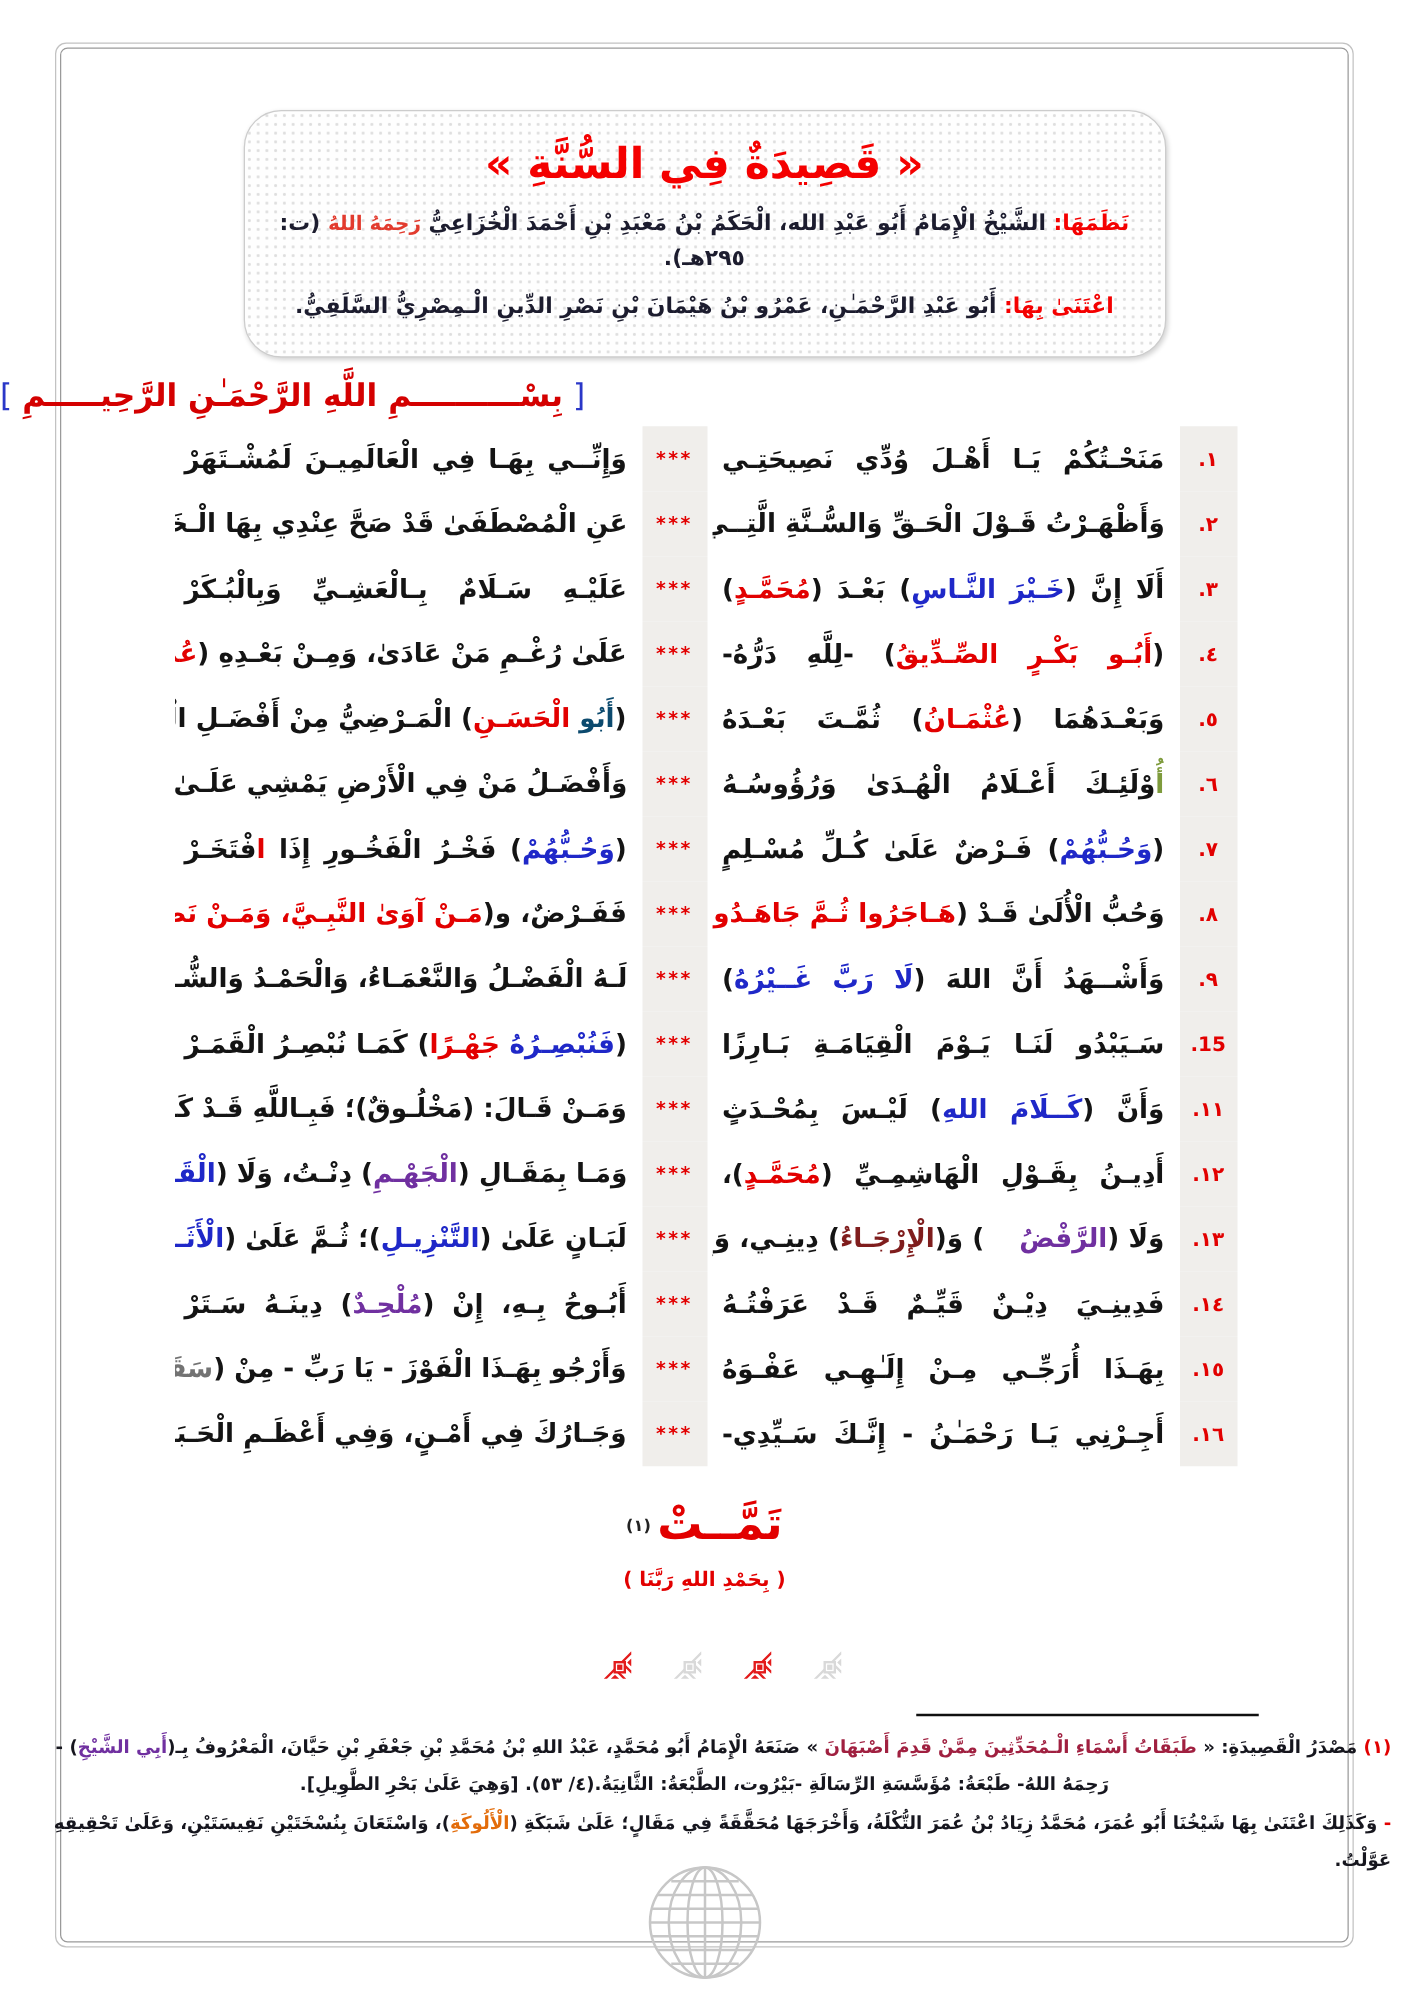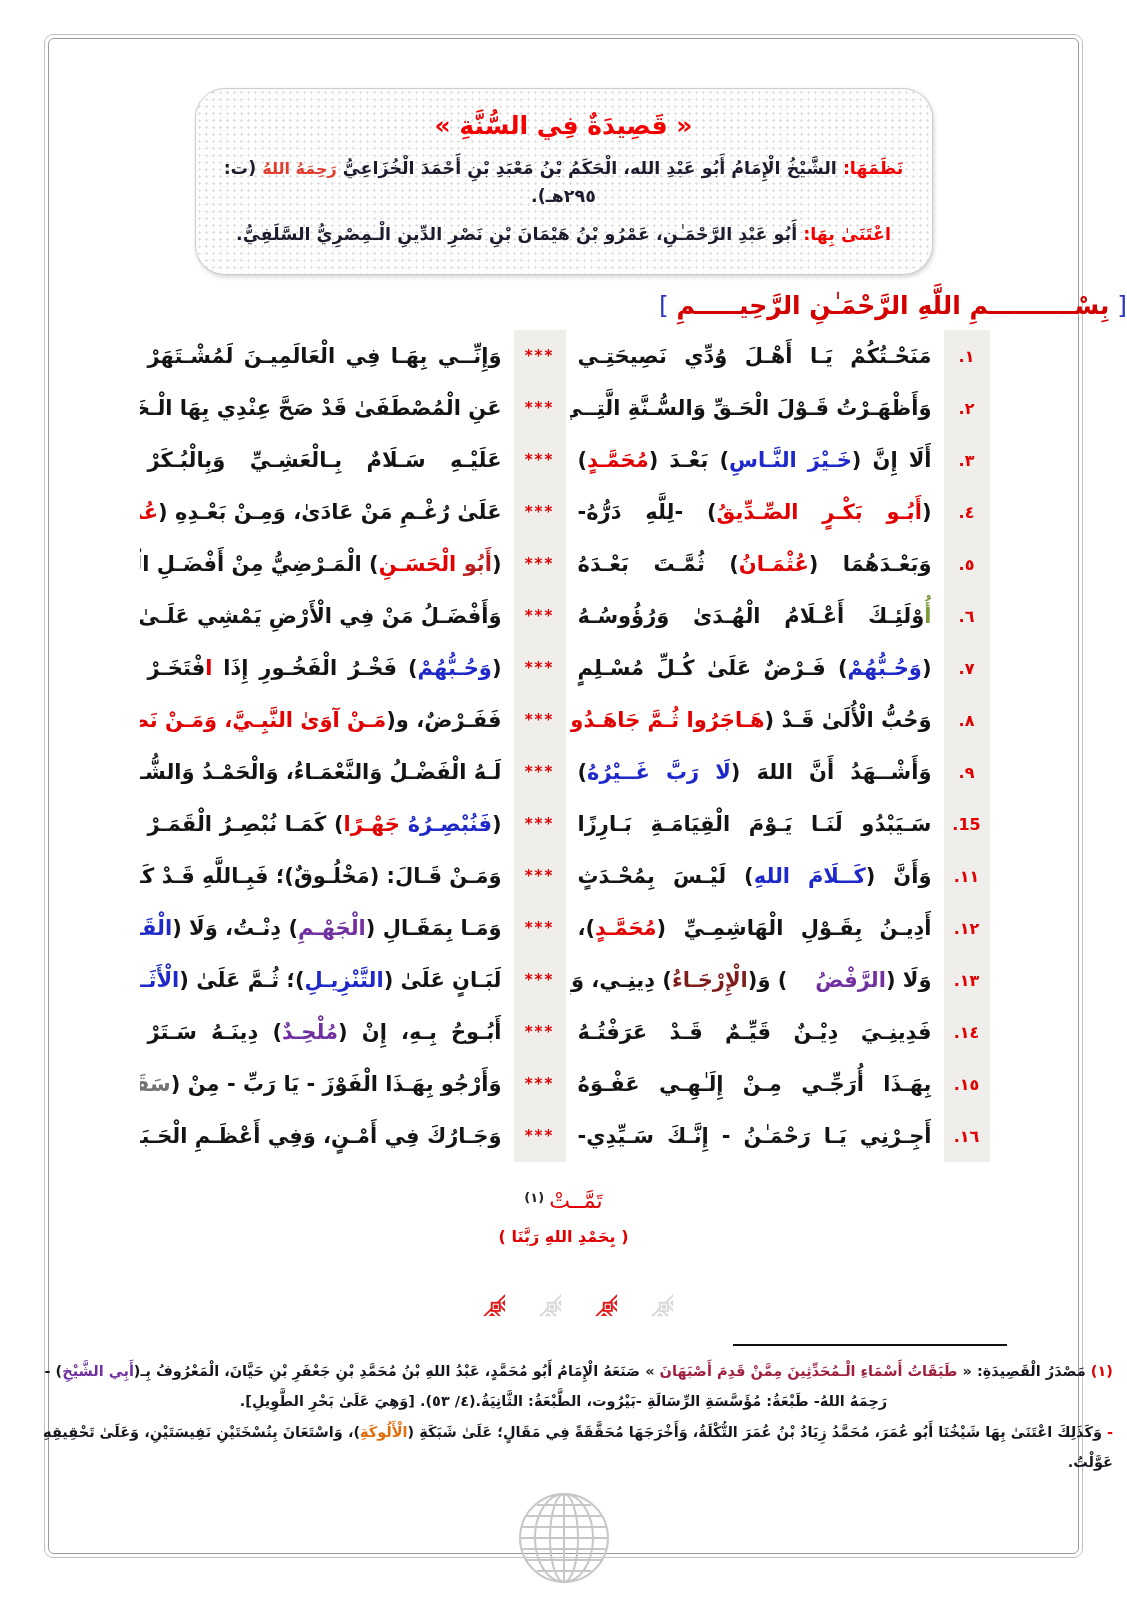--- a/index.html
+++ b/index.html
@@ -36,37 +36,37 @@
     border-radius:30px;
     background-color:#fefefe;
     background-image:radial-gradient(circle,#dedede 1px,transparent 1.3px);
     background-size:7px 7px;
     box-shadow:1px 2px 4px rgba(0,0,0,.18);
     text-align:center;
     padding:20px 18px 16px 18px;
   }
   .poem-title{
     color:#f40000;
-    font-size:25px;
+    font-size:34px;
     font-weight:bold;
     margin:2px 0 14px 0;
   }
   .attrib{
     color:#1c1c2e;
     font-size:17.5px;
     font-weight:bold;
     margin:10px 0;
     line-height:1.6;
   }
   .attrib .lbl{color:#f40000;}
   .attrib .mark{color:#e23b2e;font-size:16px;}
 
   
   .basmala{
-    text-align:right;
+    text-align:left;
     margin:16px 0 10px 0;
     font-size:25px;
     font-weight:bold;
     color:#d40000;
   }
   .basmala .bracket{color:#2a37c8;font-weight:normal;}
 
   
   .verses{
     width:852px;
@@ -106,21 +106,21 @@
   .hemi-inner{
     width:100%;
     text-align:justify;
     text-align-last:justify;
     display:inline-block;
   }
 
   
   .closing{text-align:center;margin-top:26px;}
   .tammat{
-    color:#e20000;font-weight:normal;font-size:22px;letter-spacing:1px;
+    color:#e20000;font-weight:bold;font-size:36px;letter-spacing:1px;
   }
   .tammat-note{color:#222;font-size:13px;font-weight:bold;vertical-align:super;}
   .hamd{color:#e20000;font-weight:bold;font-size:16px;margin-top:14px;}
 
   .ornaments{
     direction:ltr;
     text-align:center;
     margin-top:20px;
     height:52px;
   }
@@ -242,21 +242,21 @@
         <div class="sep-cell">***</div>
         <div class="hemi">
           <div class="hemi-inner"><span>عَلَىٰ رُغْـمِ مَنْ عَادَىٰ، وَمِـنْ بَعْـدِهِ (</span><span style="color: rgb(226, 0, 0);">عُمَـرْ</span><span>)</span></div>
         </div>
         <div class="num-cell">٥.</div>
         <div class="hemi">
           <div class="hemi-inner"><span>وَبَعْـدَهُمَا (</span><span style="color: rgb(226, 0, 0);">عُثْمَـانُ</span><span>) ثُمَّـتَ بَعْـدَهُ</span></div>
         </div>
         <div class="sep-cell">***</div>
         <div class="hemi">
-          <div class="hemi-inner"><span>(</span><span style="color: #b91c1c; margin-top: 29px;">أَبُو </span><span style="color: rgb(226, 0, 0);">الْحَسَـنِ</span><span>) الْمَـرْضِيُّ مِنْ أَفْضَـلِ الْبَشَـرْ</span></div>
+          <div class="hemi-inner"><span>(</span><span style="color: #0c4a6e; margin-top: 29px;">أَبُو </span><span style="color: rgb(226, 0, 0);">الْحَسَـنِ</span><span>) الْمَـرْضِيُّ مِنْ أَفْضَـلِ الْبَشَـرْ</span></div>
         </div>
         <div class="num-cell">٦.</div>
         <div class="hemi">
           <div class="hemi-inner"><span style="color: rgb(126, 155, 60);">أُ</span><span>وْلَئِـكَ أَعْـلَامُ الْهُـدَىٰ وَرُؤُوسُـهُ</span></div>
         </div>
         <div class="sep-cell">***</div>
         <div class="hemi">
           <div class="hemi-inner"><span>وَأَفْضَـلُ مَنْ فِي الْأَرْضِ يَمْشِي عَلَـىٰ الْعَفَـرْ</span></div>
         </div>
         <div class="num-cell">٧.</div>

